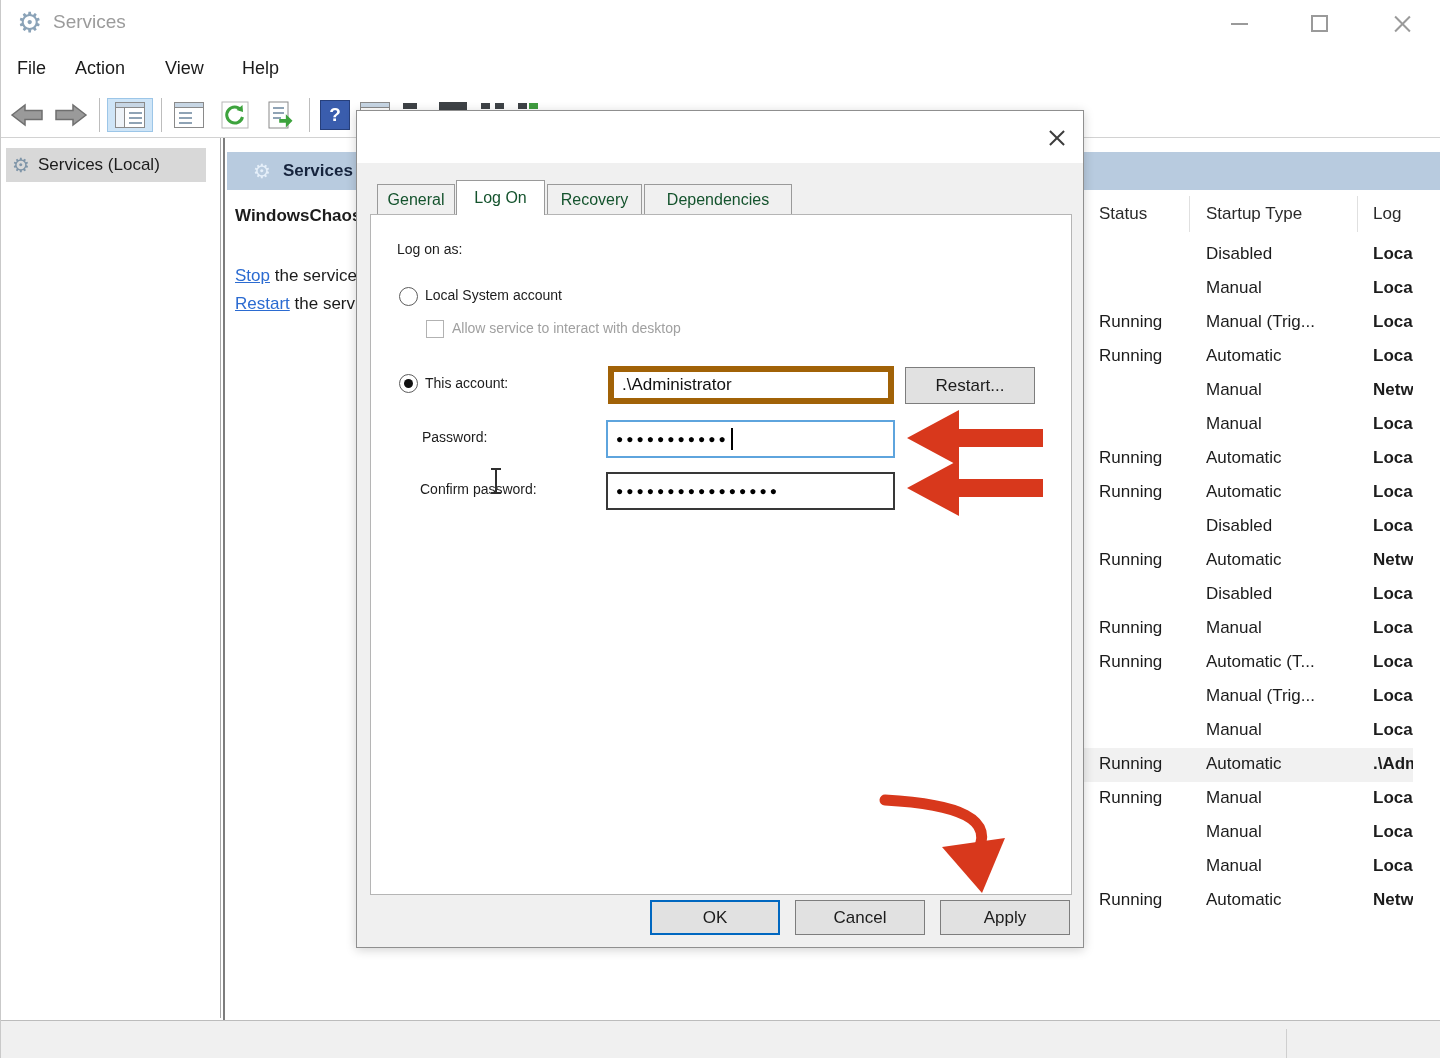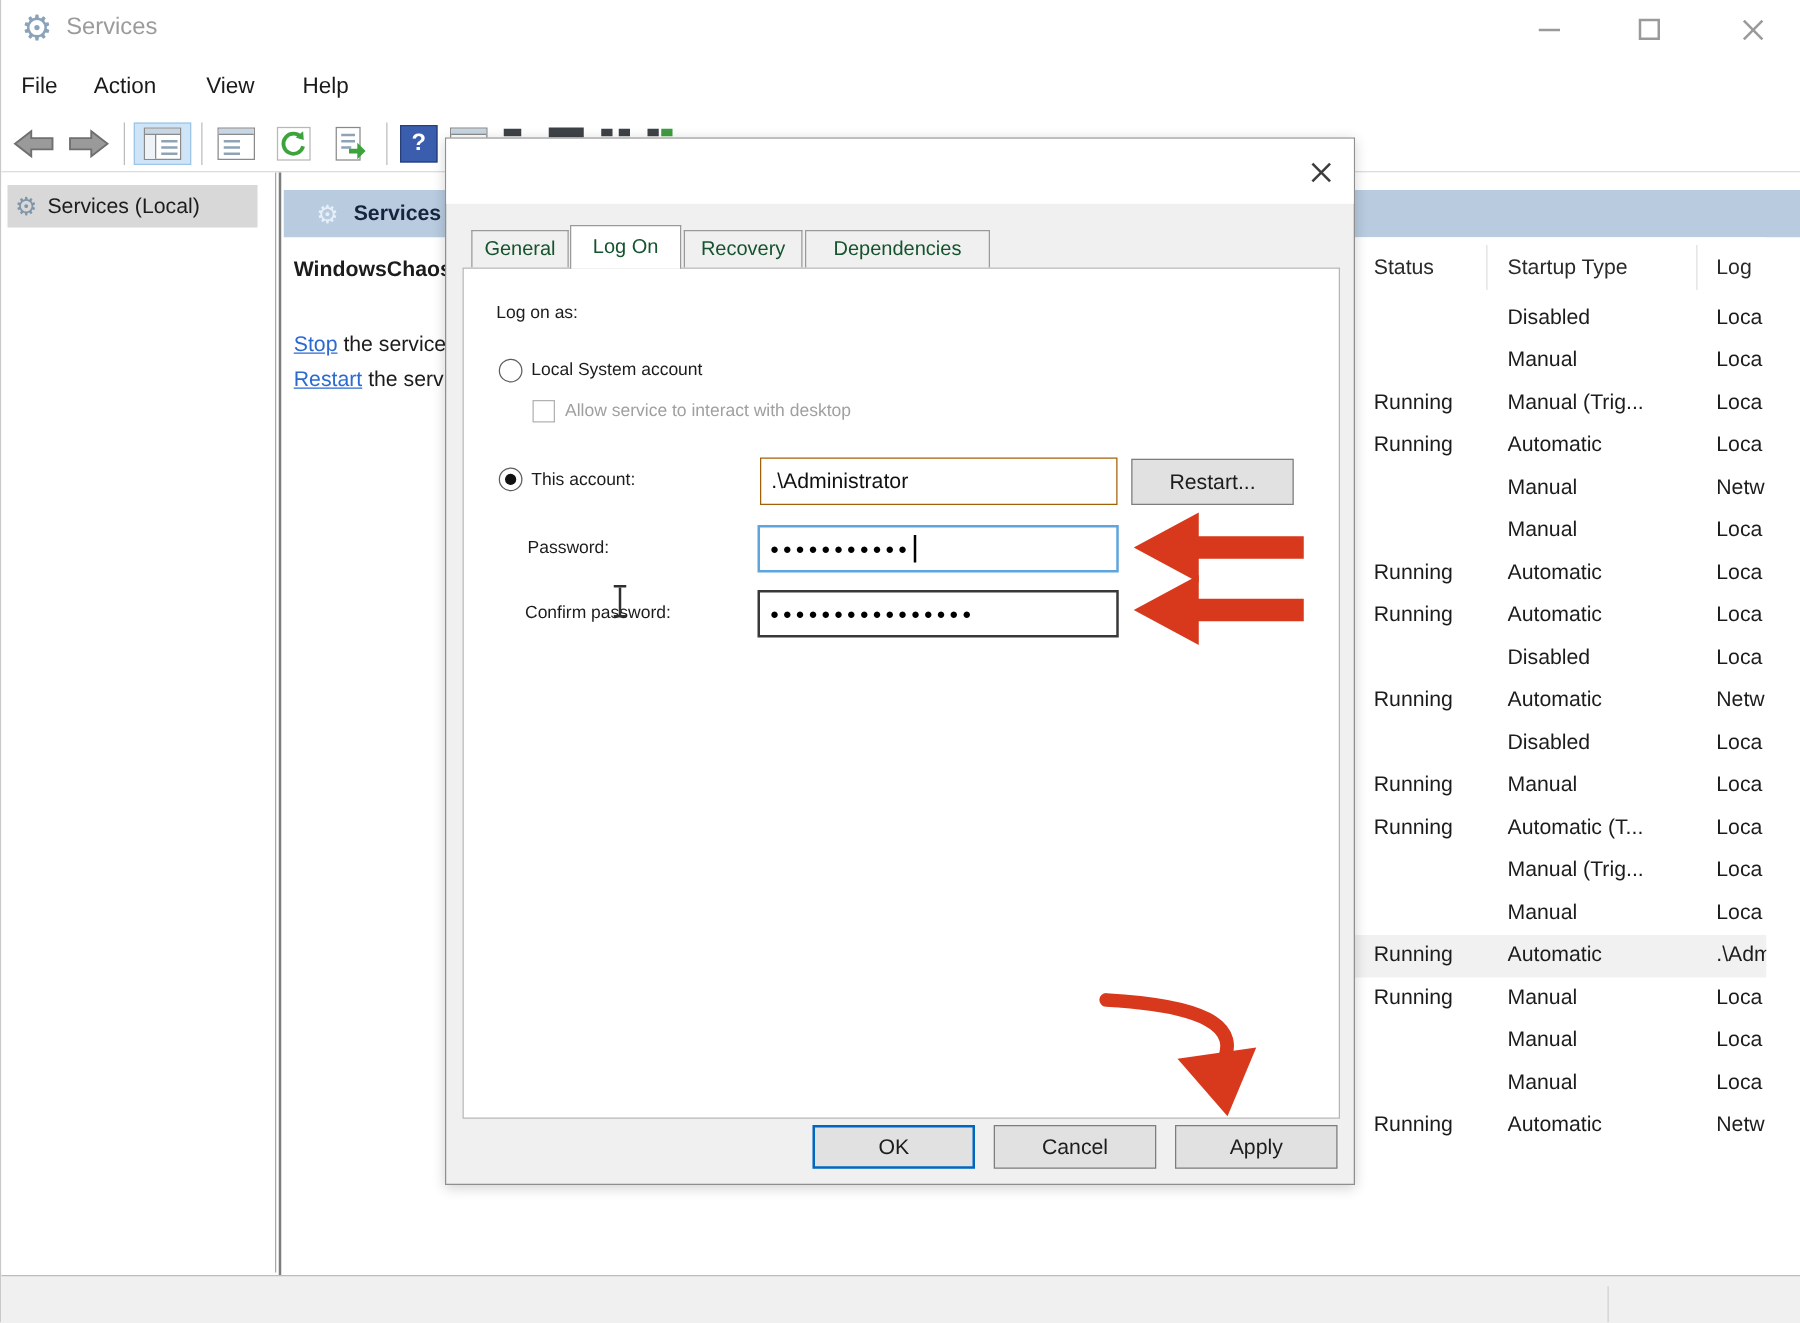--- a/index.html
+++ b/index.html
@@ -47,21 +47,21 @@
   .list-pane { position:absolute; left:610px; top:190px; width:830px; height:792px; background:#fff; }
   .lv-header { position:absolute; left:0; top:0; width:802px; height:48px; background:#fff; }
   .lv-header .hsep { position:absolute; top:6px; width:1px; height:36px; background:#e0e0e0; }
   .lv-h { position:absolute; top:14px; font-size:17px; color:#2a2a2a; cursor:pointer; white-space:nowrap; }
   .lv-rows { position:absolute; left:0; top:48px; width:802px; }
   .lv-row { position:relative; width:802px; height:34px; cursor:pointer; }
   .lv-row.hl { background:#f1f1f1; }
   .lv-row span { position:absolute; top:6px; font-size:17px; color:#1c1c1c; white-space:nowrap; }
   .c-status { left:488px; width:90px; }
   .c-startup { left:595px; width:158px; overflow:hidden; }
-  .c-log { left:762px; width:40px; overflow:hidden; }
+  .c-log { left:762px; width:40px; overflow:hidden;font-weight:bold; }
   
   .tabstrip { position:absolute; left:224px; top:982px; width:1216px; height:38px; background:#f0f0f0; border-top:1px solid #9e9e9e; }
   .btab { position:absolute; top:1px; height:33px; cursor:pointer; }
   .btab .outer { position:absolute; inset:0; background:#8a8a8a; clip-path:polygon(0 0,100% 0,calc(100% - 15px) 100%,15px 100%); }
   .btab .inner { position:absolute; left:1px; right:1px; top:0; bottom:1px; background:#fff; clip-path:polygon(0 0,100% 0,calc(100% - 14px) 100%,14px 100%); display:flex; align-items:center; justify-content:center; font-size:17px; color:#1c1c1c; }
   .btab.extended { left:10px; width:136px; }
   .btab.standard { left:128px; width:130px; }
   
   .statusbar { position:absolute; left:0; top:1020px; width:1440px; height:38px; background:#f0f0f0; border-top:1px solid #bcbcbc; }
   .statusbar .divider { position:absolute; left:1285px; top:8px; width:1px; height:30px; background:#cfcfcf; }
@@ -74,21 +74,21 @@
   .dlg-close .b1 { transform:rotate(45deg);} .dlg-close .b2 { transform:rotate(-45deg);}
   .tab { position:absolute; top:73px; height:31px; background:#f0f0f0; border:1px solid #9a9a9a; border-bottom:none; display:flex; align-items:center; justify-content:center; font-size:16px; color:#14532d; cursor:pointer; }
   .tab.active { top:69px; height:35px; background:#fff; z-index:3; }
   .dlg-page { position:absolute; left:13px; top:103px; width:702px; height:681px; background:#fff; border:1px solid #b5b5b5; }
   .lbl { position:absolute; font-size:14px; color:#1c1c1c; white-space:nowrap;text-align:right; }
   .lbl.dim { color:#a0a0a0; }
   .radio { position:absolute; width:19px; height:19px; border:1px solid #5d5d5d; border-radius:50%; background:#fff; cursor:pointer; }
   .radio.sel::after { content:""; position:absolute; left:4px; top:4px; width:9px; height:9px; border-radius:50%; background:#111; }
   .checkbox { position:absolute; width:18px; height:18px; border:1px solid #b2b2b2; background:#fff; cursor:pointer; }
   .field { position:absolute; background:#fff; font-size:17px; color:#111; display:flex; align-items:center; padding-left:8px; }
-  .field.plain { border:1px solid #a16207; }
+  .field.plain { border:6px solid #a16207; }
   .field.focus { border:2px solid #5ea4dd; }
   .field.darkb { border:2px solid #383838; }
   .dots { font-size:12px; letter-spacing:3px; color:#000; }
   .caret { display:inline-block; width:2px; height:22px; background:#000; margin-left:2px; vertical-align:middle; }
   .btn { position:absolute; background:#e1e1e1; border:1px solid #7d7d7d; font-size:17px; color:#1c1c1c; display:flex; align-items:center; justify-content:center; cursor:pointer; font-family:inherit; }
   .btn.default { border:2px solid #0067c0; }
   
   .ibeam { position:absolute; left:488px; top:468px; width:14px; height:26px; z-index:12; }
   .ibeam .stem { position:absolute; left:6px; top:2px; width:2px; height:22px; background:#2f2f2f; }
   .ibeam .cap { position:absolute; left:2px; width:10px; height:2px; background:#2f2f2f; }

